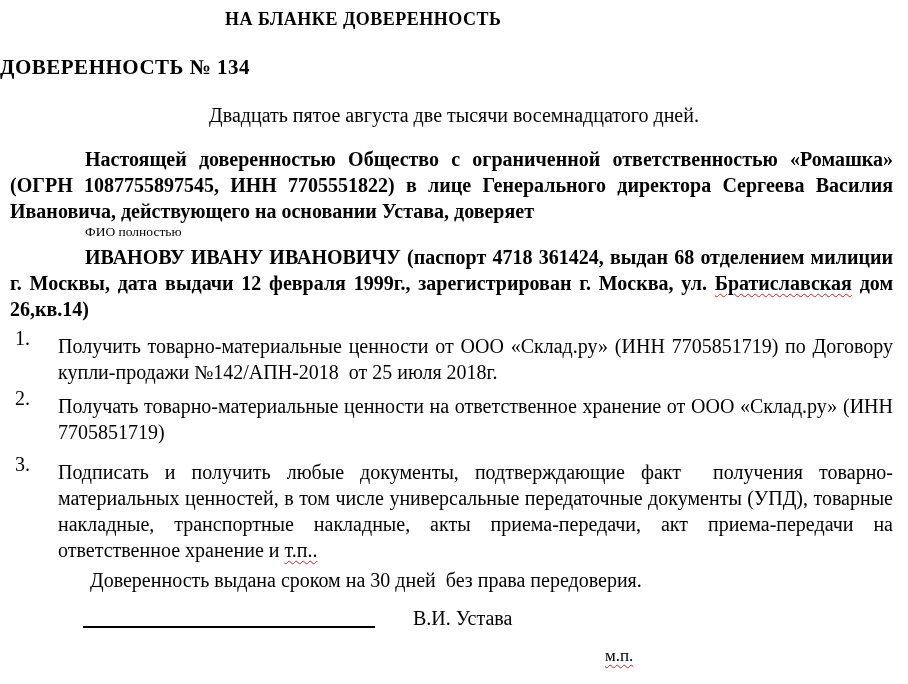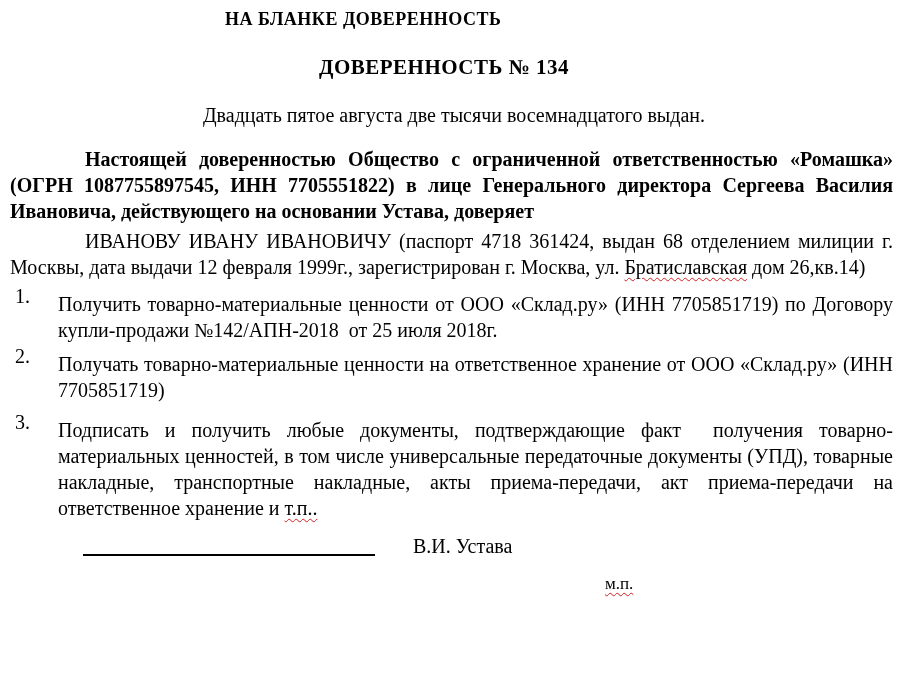--- a/index.html
+++ b/index.html
@@ -17,42 +17,41 @@
   .org-line {
     margin: 8px 0 0 225px;
     font-size: 18px;
     font-weight: bold;
     line-height: 22px;
     letter-spacing: 0.5px;
   }
   .title {
     margin-top: 25px;
     padding-right: 20px;
-    text-align: center;
     font-size: 21px;
     font-weight: bold;
     line-height: 25px;
     letter-spacing: 0.5px;
   }
   .date-line {
     margin-top: 23px;
     text-align: center;
     font-size: 20px;
     line-height: 25px;
   }
 
   .body-para {
     margin: 0 15px 0 10px;
     font-size: 20px;
     line-height: 26px;
     text-align: justify;
     white-space: pre-wrap;
   }
   .para-intro { margin-top: 18px; text-indent: 75px; font-weight: bold; }
-  .para-attorney { margin-top: 4px; text-indent: 75px; font-weight: normal; }
+  .para-attorney { margin-top: 4px; text-indent: 75px; font-weight: bold; }
 
   .caption {
     margin-left: 85px;
     font-size: 13.5px;
     line-height: 16px;
   }
   .caption-fio { margin-top: 0; }
   .caption-kem { margin-top: 0; }
 
   .powers { margin-top: 3px; }
@@ -106,24 +105,25 @@
 </style>
 </head>
 <body>
 
 <div class="page">
 
   <div class="org-line">НА БЛАНКЕ ДОВЕРЕННОСТЬ</div>
 
   <div class="title">ДОВЕРЕННОСТЬ № 134</div>
 
-  <div class="date-line">Двадцать пятое августа две тысячи восемнадцатого выдан.</div>
+  <div class="date-line">Двадцать пятое августа две тысячи восемнадцатого дней.</div>
 
   <p class="body-para para-intro">Настоящей доверенностью Общество с ограниченной ответственностью «Ромашка» (ОГРН 1087755897545, ИНН 7705551822) в лице Генерального директора Сергеева Василия Ивановича, действующего на основании Устава, доверяет</p>
 
+  <div class="caption caption-fio">ФИО полностью</div>
 
   <p class="body-para para-attorney"><span>ИВАНОВУ ИВАНУ ИВАНОВИЧУ (паспорт 4718 361424, выдан 68 отделением милиции г. Москвы, дата выдачи 12 февраля 1999г., зарегистрирован г. Москва, ул. </span><span class="misspelled">Братиславская</span><span> дом 26,кв.14)</span></p>
 
 
   <div class="powers">
 
     <div class="power-item">
       <div class="num">1.</div>
       <div class="item-text">Получить товарно-материальные ценности от ООО «Склад.ру» (ИНН 7705851719) по Договору купли-продажи №142/АПН-2018  от 25 июля 2018г.</div>
     </div>
@@ -133,20 +133,21 @@
       <div class="item-text">Получать товарно-материальные ценности на ответственное хранение от ООО «Склад.ру» (ИНН 7705851719)</div>
     </div>
 
     <div class="power-item power-item-3">
       <div class="num">3.</div>
       <div class="item-text"><span>Подписать и получить любые документы, подтверждающие факт  получения товарно-материальных ценностей, в том числе универсальные передаточные документы (УПД), товарные накладные, транспортные накладные, акты приема-передачи, акт приема-передачи на ответственное хранение и </span><span class="misspelled">т.п..</span></div>
     </div>
 
   </div>
 
+  <p class="closing">Доверенность выдана сроком на 30 дней  без права передоверия.</p>
 
   <div class="sig-block">
     <div class="sig-line"></div>
     <div class="sig-name">В.И. Устава</div>
   </div>
 
   <div class="stamp misspelled">м.п.</div>
 
 </div>
 

